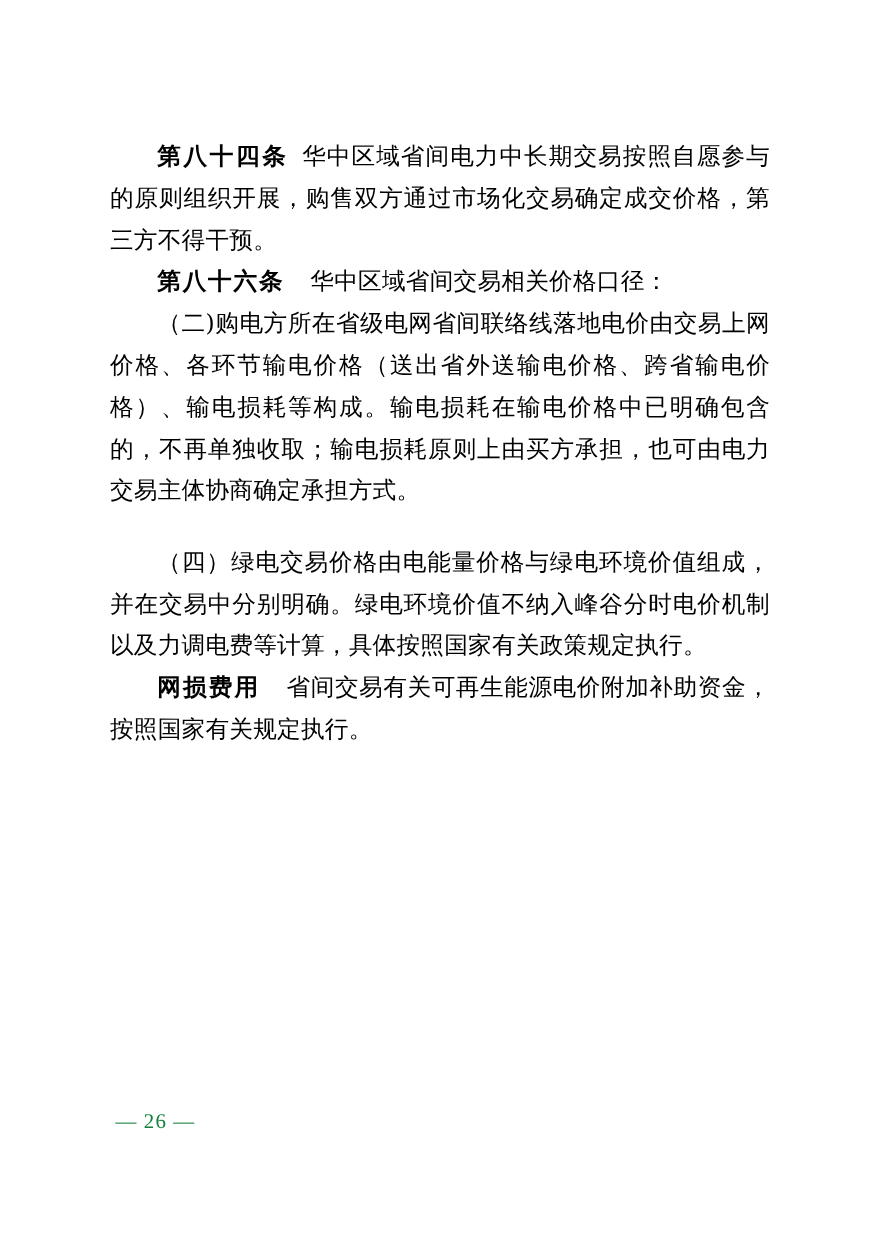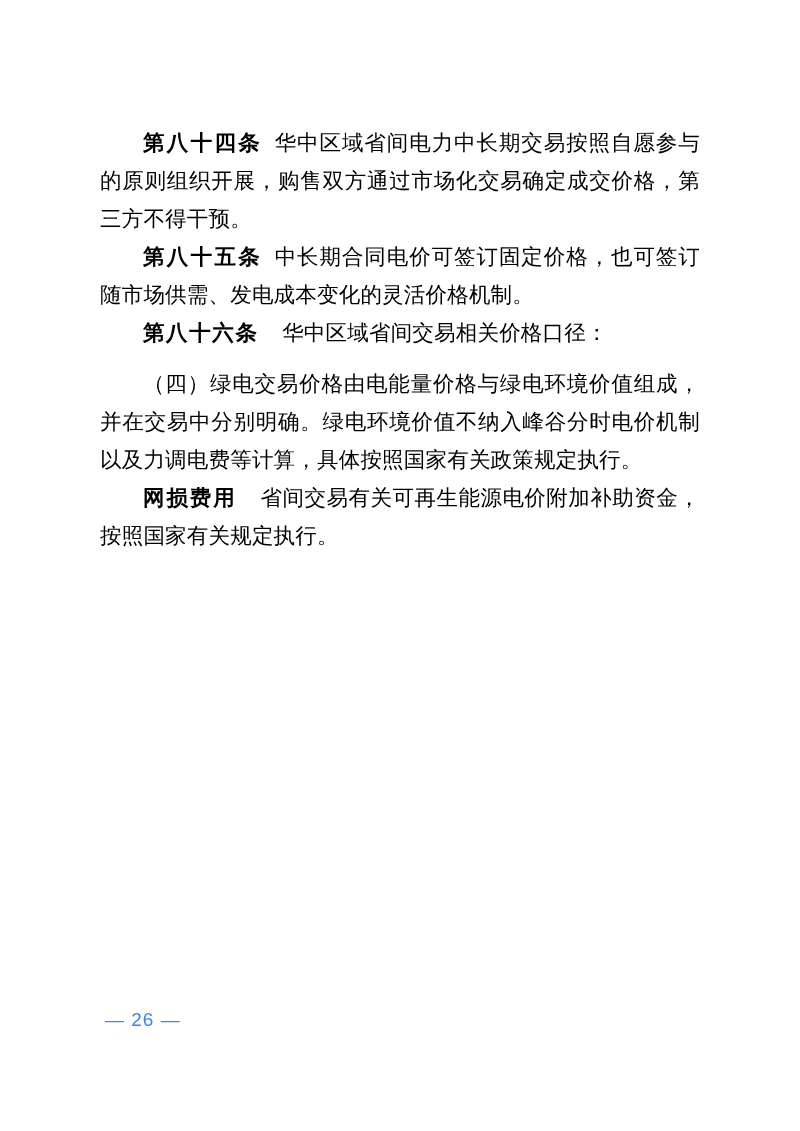--- a/index.html
+++ b/index.html
@@ -38,21 +38,21 @@
     line-height: 38px;
     text-align: justify;
     text-justify: inter-ideograph;
     letter-spacing: 0.2px;
     margin: 0;
     text-indent: 2em;
     word-break: break-all;
   }
 
   .para.gap-before {
-    margin-top: 13px;
+    margin-top: 27px;
   }
 
   .article-head {
     font-weight: bold;
     letter-spacing: 1.6px;
   }
 
   .head-gap {
     display: inline-block;
     width: 0.55em;
@@ -64,38 +64,38 @@
   }
 
   #footer {
     position: absolute;
     left: 105px;
     top: 1006px;
     width: 300px;
     font-size: 19px;
     line-height: 28px;
     letter-spacing: 1px;
-    color: #3b82f6;
-    font-family: Liberation Sans, sans-serif;
+    color: #15803d;
+    font-family: Liberation Serif, serif;
   }
 </style>
 </head>
 <body>
 
 <div id="page">
 
   <div id="content">
 
     <p class="para"><span class="article-head">第八十四条</span><span class="head-gap"></span><span>华中区域省间电力中长期交易按照自愿参与的原则组织开展，购售双方通过市场化交易确定成交价格，第三方不得干预。</span></p>
 
-    <p class="para"><span class="article-head">第八十五条</span><span class="head-gap"></span><span>中长期合同电价可签订固定价格，也可签订随市场供需、发电成本变化的灵活价格机制。</span></p>
 
     <p class="para"><span class="article-head">第八十六条</span><span class="head-gap-wide"></span><span>华中区域省间交易相关价格口径：</span></p>
 
 
+    <p class="para">（二)购电方所在省级电网省间联络线落地电价由交易上网价格、各环节输电价格（送出省外送输电价格、跨省输电价格）、输电损耗等构成。输电损耗在输电价格中已明确包含的，不再单独收取；输电损耗原则上由买方承担，也可由电力交易主体协商确定承担方式。</p>
 
 
     <p class="para gap-before">（四）绿电交易价格由电能量价格与绿电环境价值组成，并在交易中分别明确。绿电环境价值不纳入峰谷分时电价机制以及力调电费等计算，具体按照国家有关政策规定执行。</p>
 
     <p class="para"><span class="article-head">网损费用</span><span class="head-gap-wide"></span><span>省间交易有关可再生能源电价附加补助资金，按照国家有关规定执行。</span></p>
 
   </div>
 
   <div id="footer">— 26 —</div>
 

